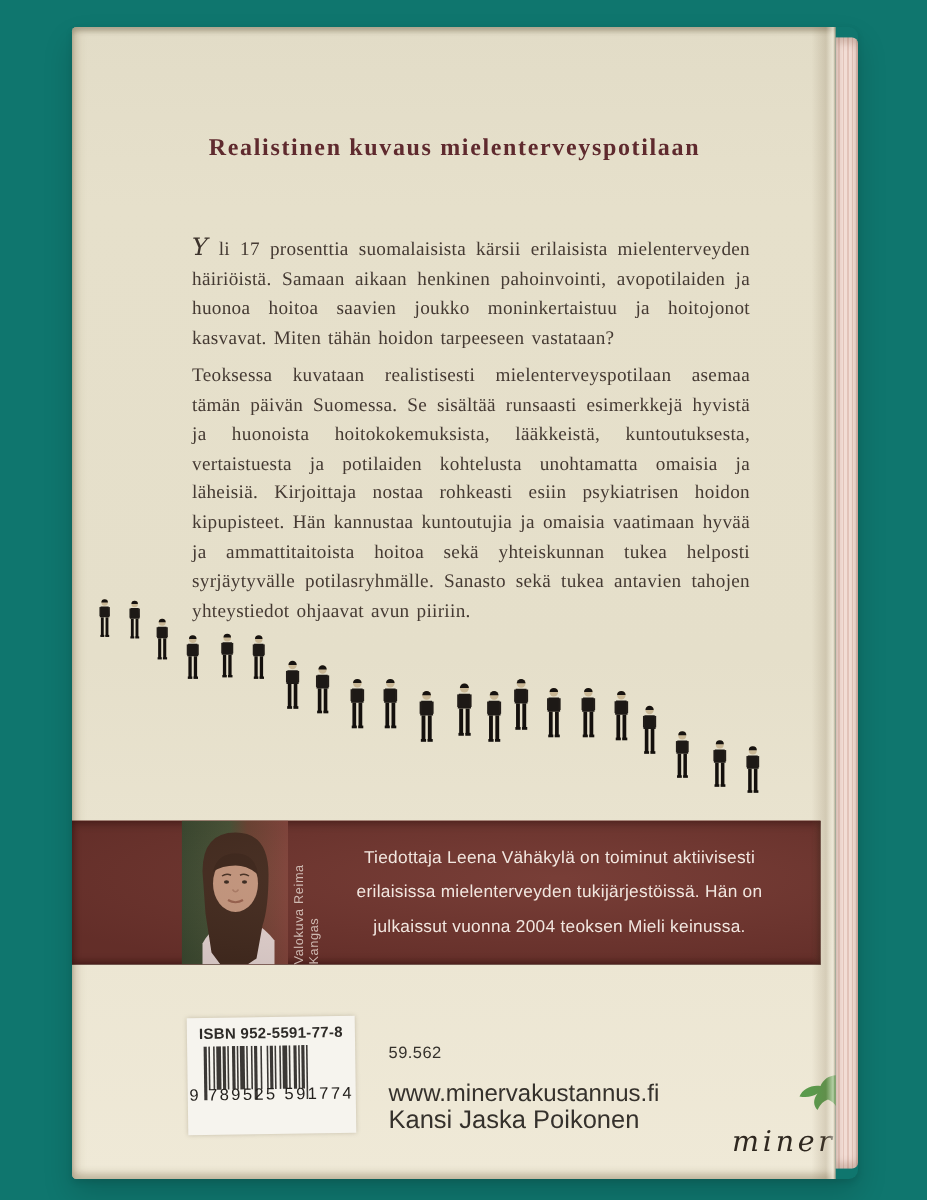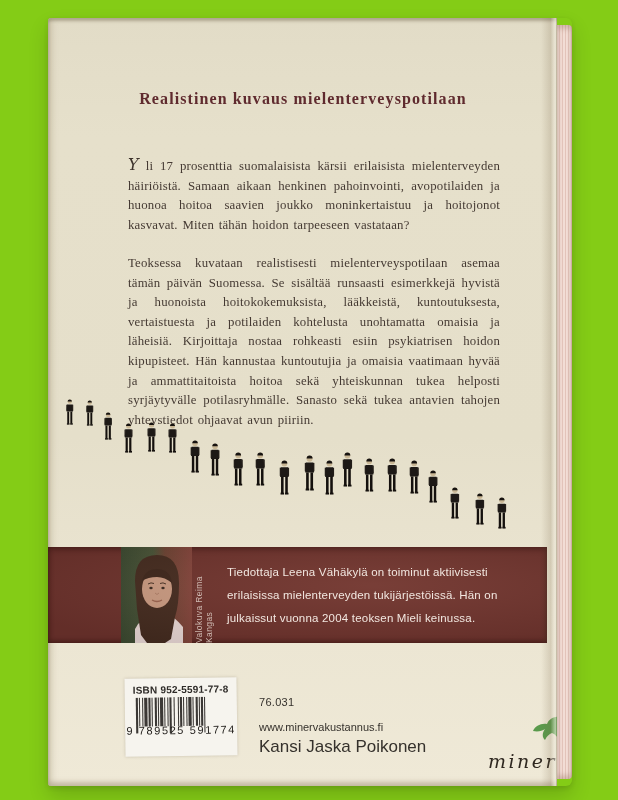--- a/index.html
+++ b/index.html
@@ -1,16 +1,16 @@
 <!DOCTYPE html>
 <html><head>
 <meta charset="utf-8">
 <style>
   html,body{margin:0;padding:0;background:#fdfdfc;}
-  .stage{position:relative;width:618px;height:800px;background:#84cc16;overflow:hidden;
+  .stage{position:relative;width:618px;height:800px;background:#0f766e;overflow:hidden;
          font-family:"Liberation Sans",sans-serif;}
   .book{position:absolute;left:48px;top:18px;width:524px;height:768px;
         border-radius:3px 6px 6px 3px;
         box-shadow:0 10px 20px rgba(0,0,0,.16),0 2px 5px rgba(0,0,0,.10);}
   .pages{position:absolute;left:509px;top:7px;width:15px;height:754px;
          background:repeating-linear-gradient(90deg,#f2ddd5 0 2px,#e2c3b9 2px 3px);
          border-radius:0 4px 4px 0;
          box-shadow:inset 0 4px 5px rgba(120,80,60,.25),inset 0 -4px 5px rgba(120,80,60,.25);}
   .cover{position:absolute;left:0;top:0;width:509px;height:768px;overflow:hidden;
          border-radius:3px 0 0 3px;
@@ -18,45 +18,45 @@
          box-shadow:inset 0 3px 3px rgba(125,115,90,.45),inset 0 -4px 5px rgba(140,125,95,.38),inset 4px 0 6px rgba(150,135,105,.25);}
   .cover::after{content:"";position:absolute;right:0;top:0;width:16px;height:100%;
          background:linear-gradient(90deg,rgba(0,0,0,0),rgba(120,100,70,.20) 60%,rgba(255,252,240,.55) 90%,rgba(120,100,70,.25));}
   .heading{position:absolute;left:30px;top:67px;width:450px;text-align:center;
            font-family:"Liberation Serif",serif;font-weight:bold;font-size:16px;line-height:28px;
            letter-spacing:1.1px;color:#5f2a2e;}
   .para{position:absolute;left:75px;width:372px;margin:5px;text-align:justify;
         font-family:"Liberation Serif",serif;font-size:12.8px;line-height:19.6px;
         letter-spacing:.2px;word-spacing:1.3px;color:#453a33;}
   .p1{top:132px;}
-  .p2{top:231px;}
+  .p2{top:218px;}
   .initial{font-family:"DejaVu Serif",serif;font-style:italic;font-size:16px;
            margin-right:7px;color:#3d332c;}
   .figures{position:absolute;left:0;top:0;width:509px;height:768px;pointer-events:none;}
   .fig{position:absolute;}
   .band{position:absolute;left:0;top:529px;width:499px;height:96px;background:#6e332d;
         box-shadow:inset 0 2px 6px rgba(40,10,8,.45),inset 0 -2px 5px rgba(40,10,8,.4);}
   .band::after{content:"";position:absolute;inset:0;
         background:radial-gradient(ellipse at 65% 40%,rgba(255,210,190,.07),rgba(0,0,0,.10) 85%);}
   .aphoto{position:absolute;left:73px;top:0;width:71px;height:96px;overflow:hidden;}
   .credit{position:absolute;left:146px;top:0;height:96px;display:flex;align-items:center;
           writing-mode:vertical-rl;transform:rotate(180deg);
           font-size:8.5px;letter-spacing:.4px;color:#cfbab2;z-index:2;}
   .bio{position:absolute;left:158px;top:0;width:334px;height:96px;display:flex;
-       align-items:center;justify-content:center;text-align:left;z-index:2;
+       align-items:center;justify-content:center;text-align:center;z-index:2;
        font-size:11.5px;line-height:23px;letter-spacing:.2px;color:#f2e7e0;}
   .bio span{display:block;max-width:292px;}
   .isbnbox{position:absolute;left:77px;top:660px;width:112px;height:78px;
            background:#f6f4ee;transform:rotate(-.8deg);text-align:center;
            box-shadow:0 0 3px rgba(120,110,85,.35);}
   .isbn{font-size:10px;font-weight:bold;letter-spacing:.2px;color:#2e2b28;margin-top:6px;}
   .bars{height:36px;margin:2px 9px 0;}
   .digits{font-size:11px;letter-spacing:1.6px;color:#24211e;margin-top:-9px;}
   .code{position:absolute;left:211px;top:678px;font-size:11px;color:#35312c;letter-spacing:.3px;}
-  .web{position:absolute;left:211px;top:703px;font-size:11px;color:#35312c;}
+  .web{position:absolute;left:211px;top:703px;font-size:16px;color:#35312c;}
   .kansi{position:absolute;left:211px;top:719px;font-size:17px;color:#35312c;}
   .logo{position:absolute;left:400px;top:676px;width:130px;height:80px;}
   .bird{position:absolute;left:84px;top:22px;}
   .minerva{position:absolute;left:40px;top:56px;width:90px;text-align:center;
            font-family:"DejaVu Serif",serif;font-style:italic;font-size:19px;
            letter-spacing:2.5px;color:#2f2820;}
 </style>
 </head>
 <body>
 
@@ -361,21 +361,21 @@
               <rect x="54.49999999999999" y="0" width="3.1500000000000004" height="29" fill="#3b3835"></rect>
               <rect x="58.69999999999999" y="0" width="1.05" height="29" fill="#3b3835"></rect>
               <rect x="61.84999999999999" y="0" width="2.1" height="29" fill="#3b3835"></rect>
               <rect x="64.99999999999999" y="0" width="1.05" height="29" fill="#3b3835"></rect>
               <rect x="67.09999999999998" y="0" width="2.1" height="29" fill="#3b3835"></rect>
               <rect x="70.24999999999997" y="0" width="1.05" height="36" fill="#3b3835"></rect>
             </svg></div>
         <div class="digits">9 789525 591774</div>
       </div>
 
-      <div class="code">76.031</div>
+      <div class="code">59.562</div>
       <div class="web">www.minervakustannus.fi</div>
       <div class="kansi">Kansi Jaska Poikonen</div>
 
       <div class="logo">
         <svg class="bird" width="34" height="32" viewBox="0 0 34 32">
           <path fill="#5a9a4c" d="M28 1 C22 0 17 3 15 8 C9 7 3 10 1 15 C6 16 10 15 13 13 C10 17 10 21 13 24 C15 20 17 18 20 17 C25 19 28 24 27 30 C31 27 34 21 32 15 C34 11 33 5 28 1 Z"></path>
         </svg>
         <div class="minerva">minerva</div>
       </div>
 

